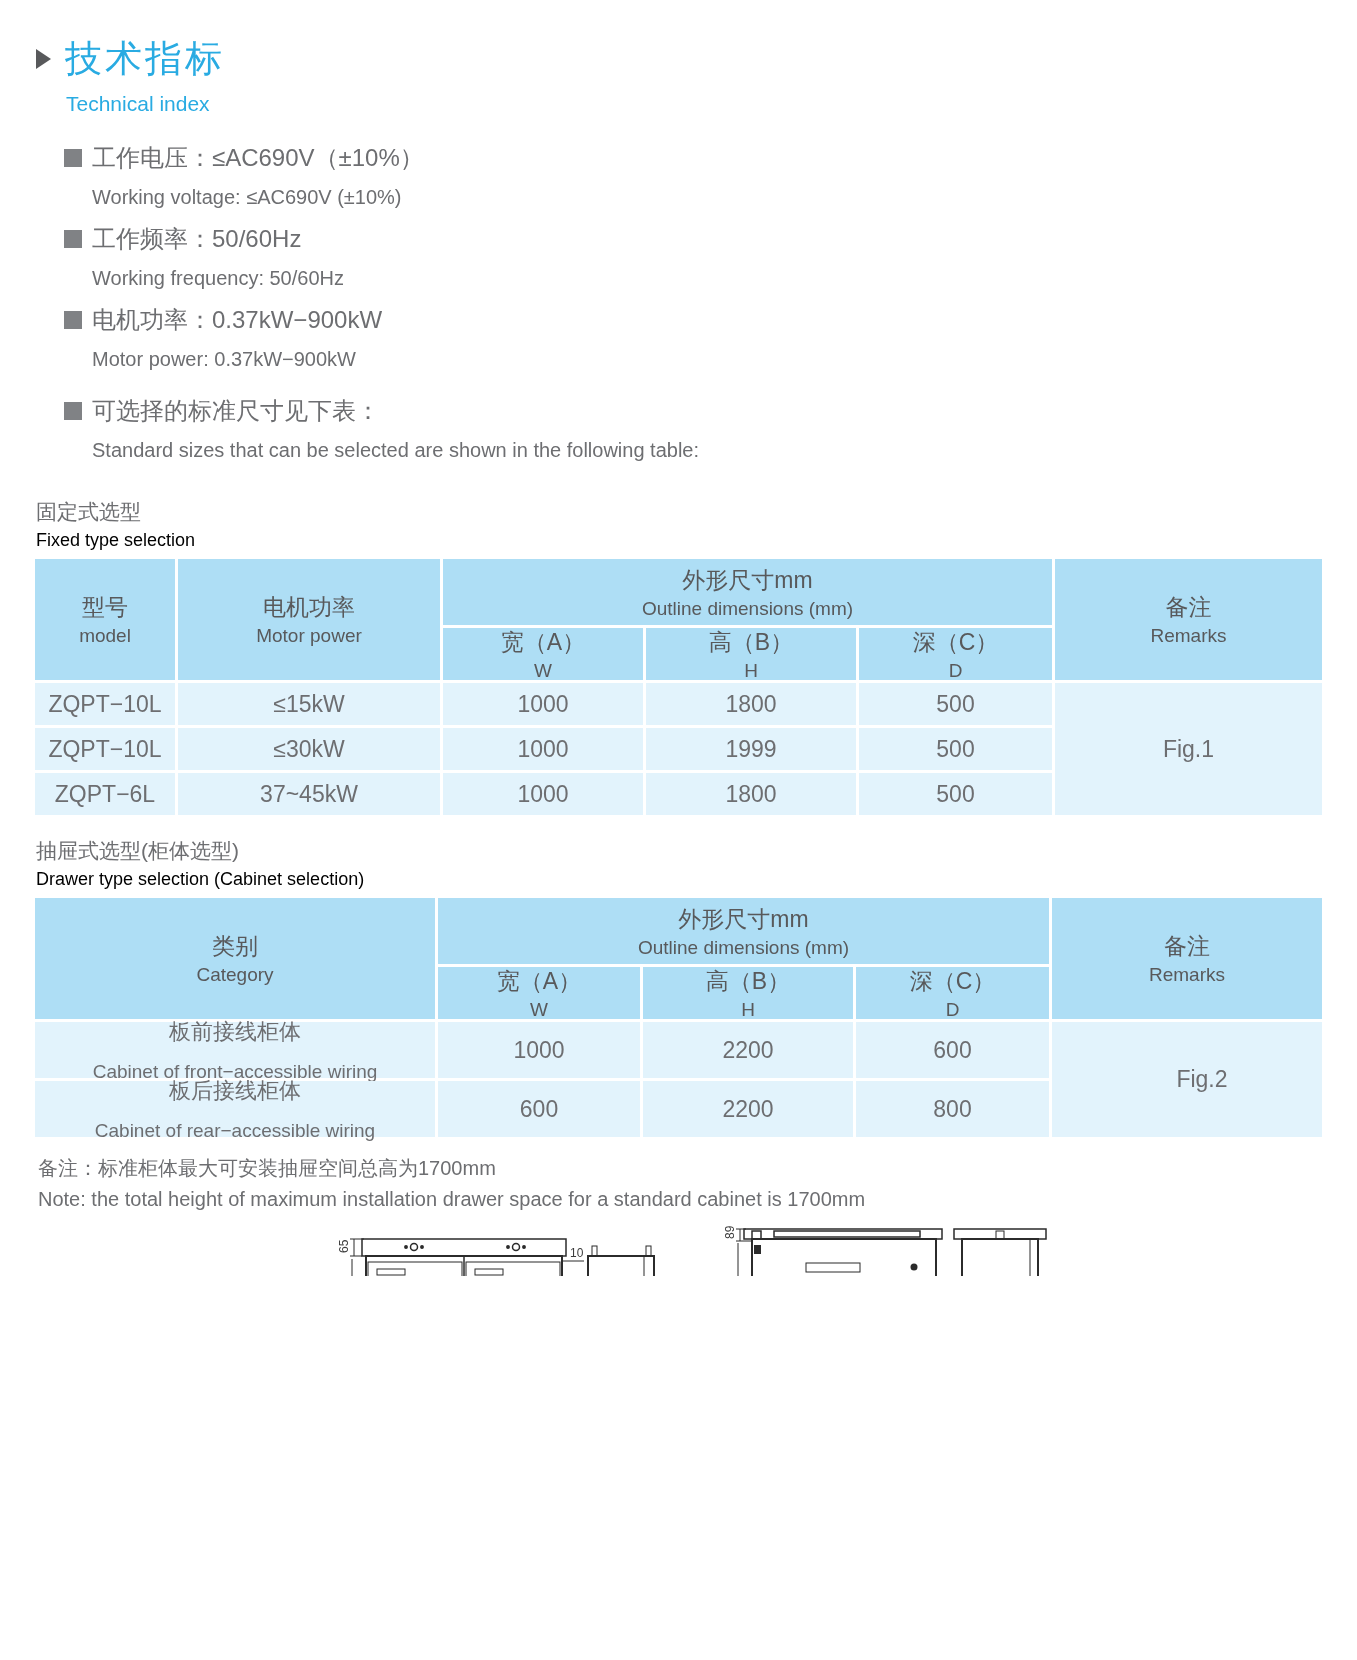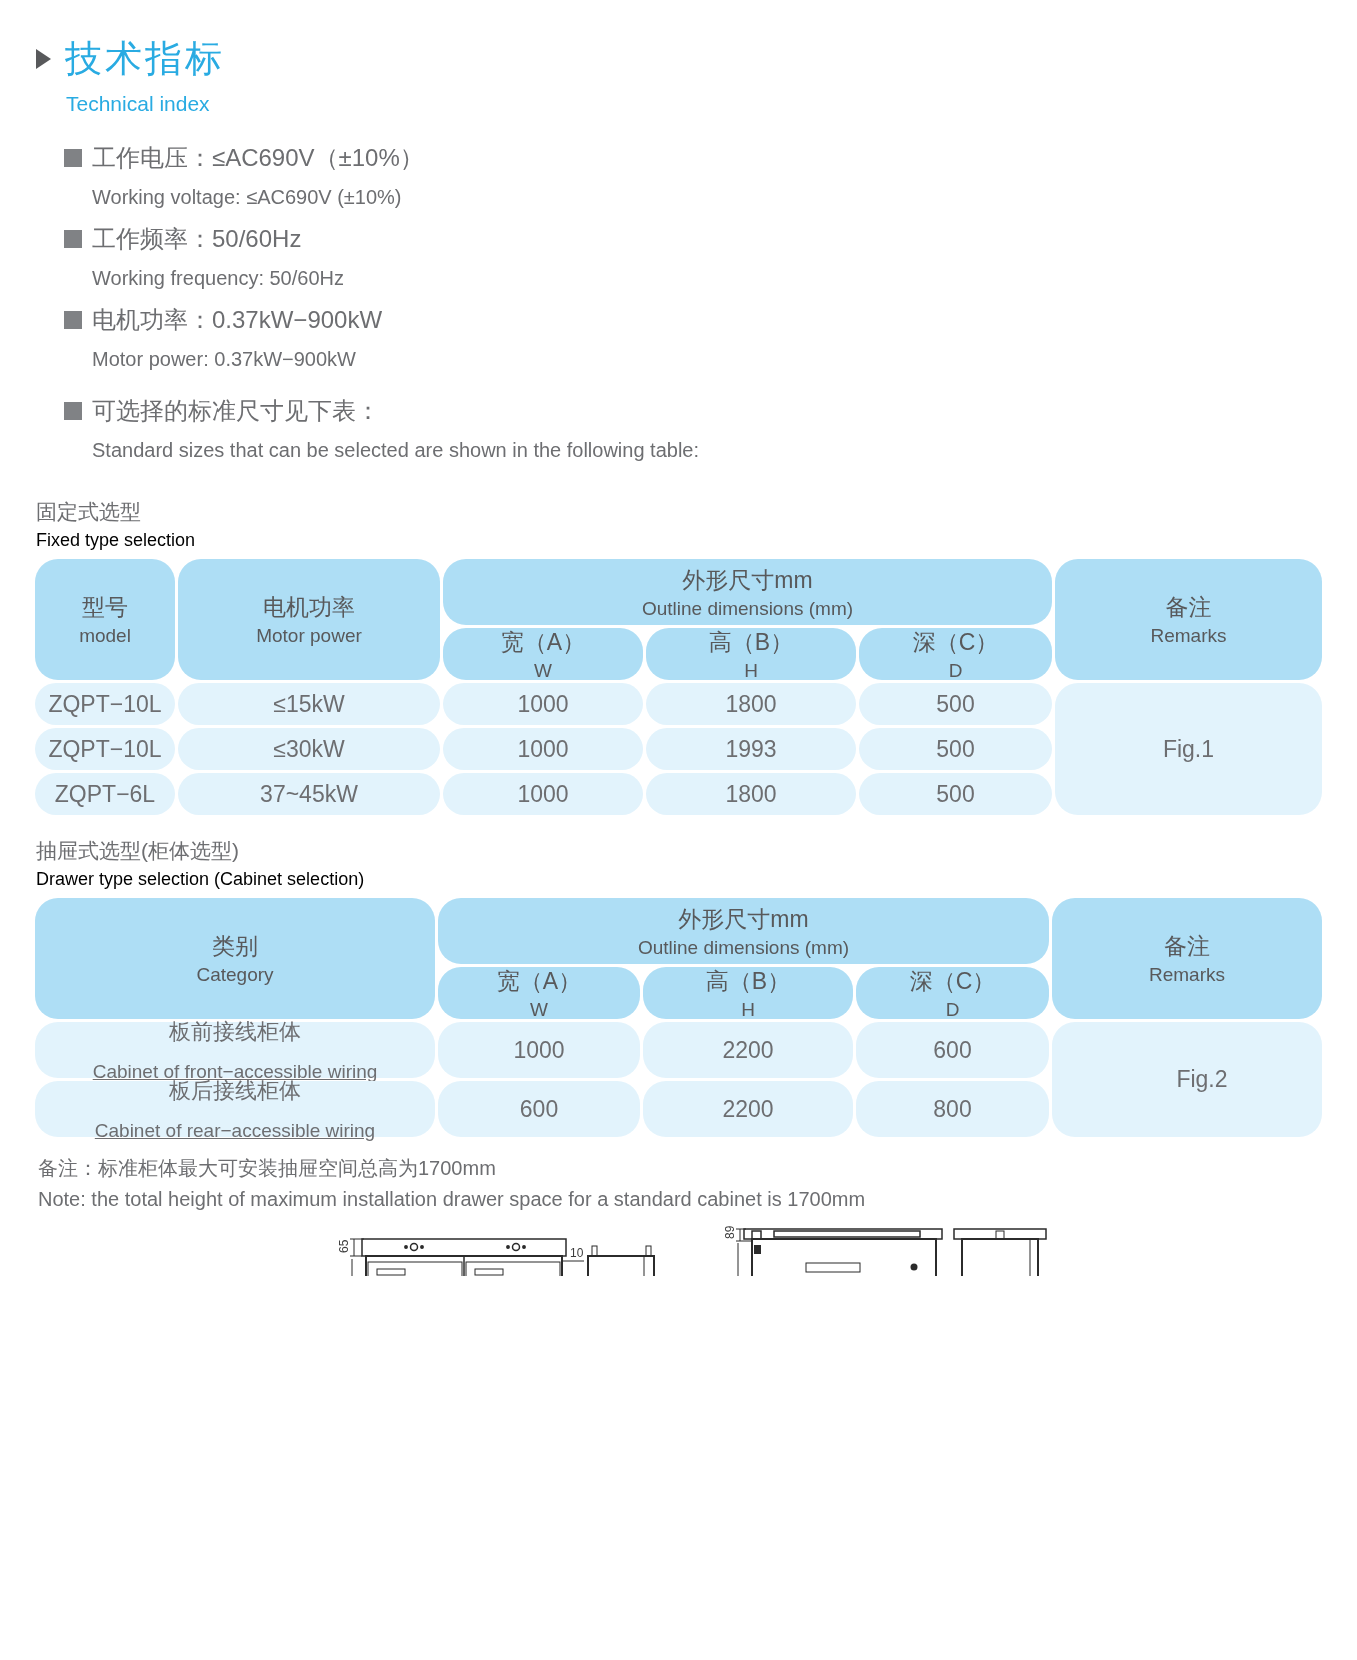--- a/index.html
+++ b/index.html
@@ -54,29 +54,28 @@
     grid-template-rows:66px 52px 42px 42px 42px;
   }
   .tbl-drawer {
     grid-template-columns:400px 202px 210px 193px 270px;
     grid-template-rows:66px 52px 56px 56px;
   }
   .cell {
     display:flex; flex-direction:column;
     align-items:center; justify-content:center;
     text-align:center;
-    border-radius:23px;
   }
   .hdr  { background:#aedef5; color:#58595b; }
   .data { background:#e2f3fc; color:#6d6e71; }
   .cell .cn { font-size:23px; }
   .cell .en { font-size:19px; margin-top:2px; }
   .cell.value { font-size:23px; }
   .cell .cat-cn { font-size:22px; }
-  .cell .cat-en { font-size:19px; margin-top:14px;text-decoration:underline; }
+  .cell .cat-en { font-size:19px; margin-top:14px; }
 
   
   .note { margin:18px 0 0 38px; }
   .note-cn { font-size:20px; color:#6d6e71; }
   .note-en { font-size:20px; color:#6d6e71; margin-top:6px; }
 
   
   .figures { display:flex; margin:8px 0 0 338px; }
   .figure { text-align:center; }
   .figure + .figure { margin-left:48px; margin-top:-12px; }
@@ -168,21 +167,21 @@
 
     <div class="cell data value" style="grid-column:1; grid-row:3;">ZQPT−10L</div>
     <div class="cell data value" style="grid-column:2; grid-row:3;">≤15kW</div>
     <div class="cell data value" style="grid-column:3; grid-row:3;">1000</div>
     <div class="cell data value" style="grid-column:4; grid-row:3;">1800</div>
     <div class="cell data value" style="grid-column:5; grid-row:3;">500</div>
 
     <div class="cell data value" style="grid-column:1; grid-row:4;">ZQPT−10L</div>
     <div class="cell data value" style="grid-column:2; grid-row:4;">≤30kW</div>
     <div class="cell data value" style="grid-column:3; grid-row:4;">1000</div>
-    <div class="cell data value" style="grid-column:4; grid-row:4;">1993</div>
+    <div class="cell data value" style="grid-column:4; grid-row:4;">1999</div>
     <div class="cell data value" style="grid-column:5; grid-row:4;">500</div>
 
     <div class="cell data value" style="grid-column:1; grid-row:5;">ZQPT−6L</div>
     <div class="cell data value" style="grid-column:2; grid-row:5;">37~45kW</div>
     <div class="cell data value" style="grid-column:3; grid-row:5;">1000</div>
     <div class="cell data value" style="grid-column:4; grid-row:5;">1800</div>
     <div class="cell data value" style="grid-column:5; grid-row:5;">500</div>
 
     <div class="cell data value" style="grid-column:6; grid-row:3 / span 3;">Fig.1</div>
   </div>

